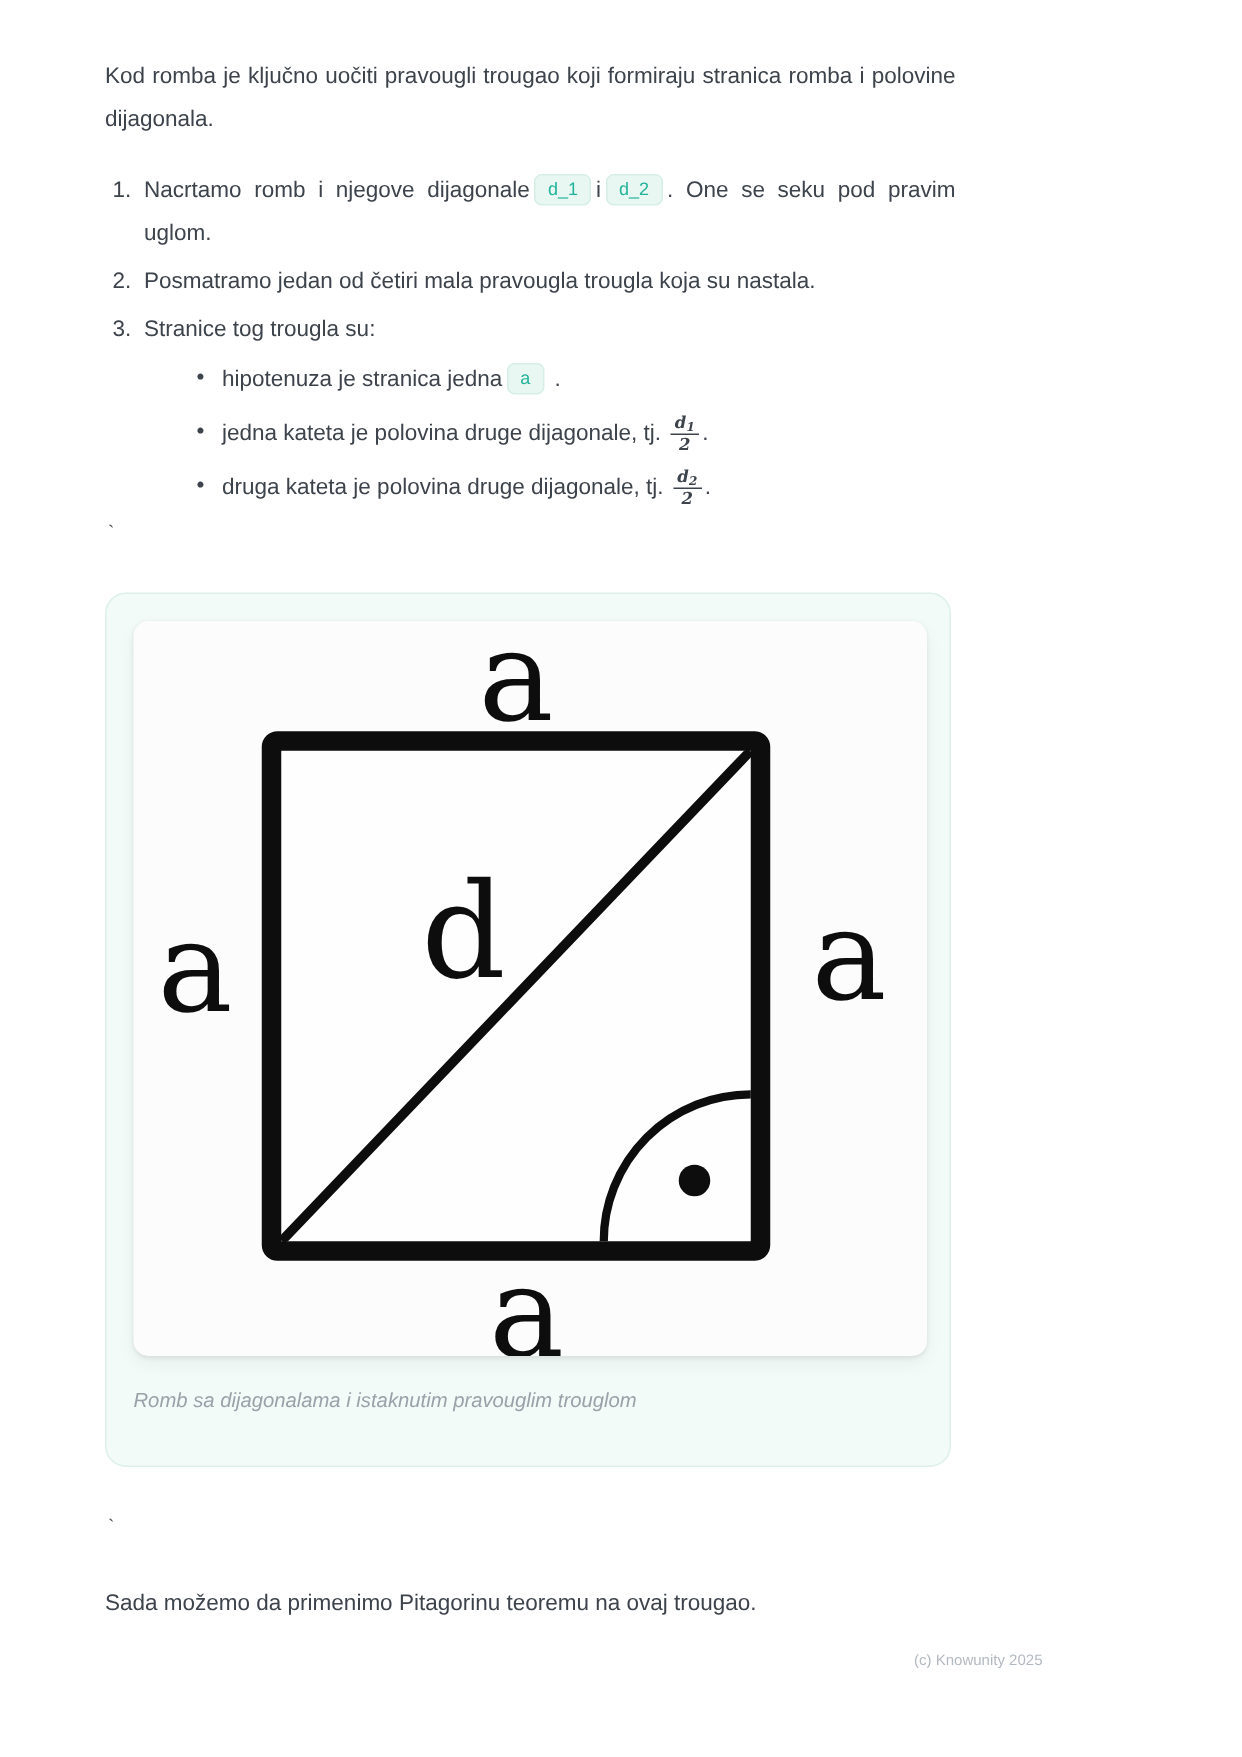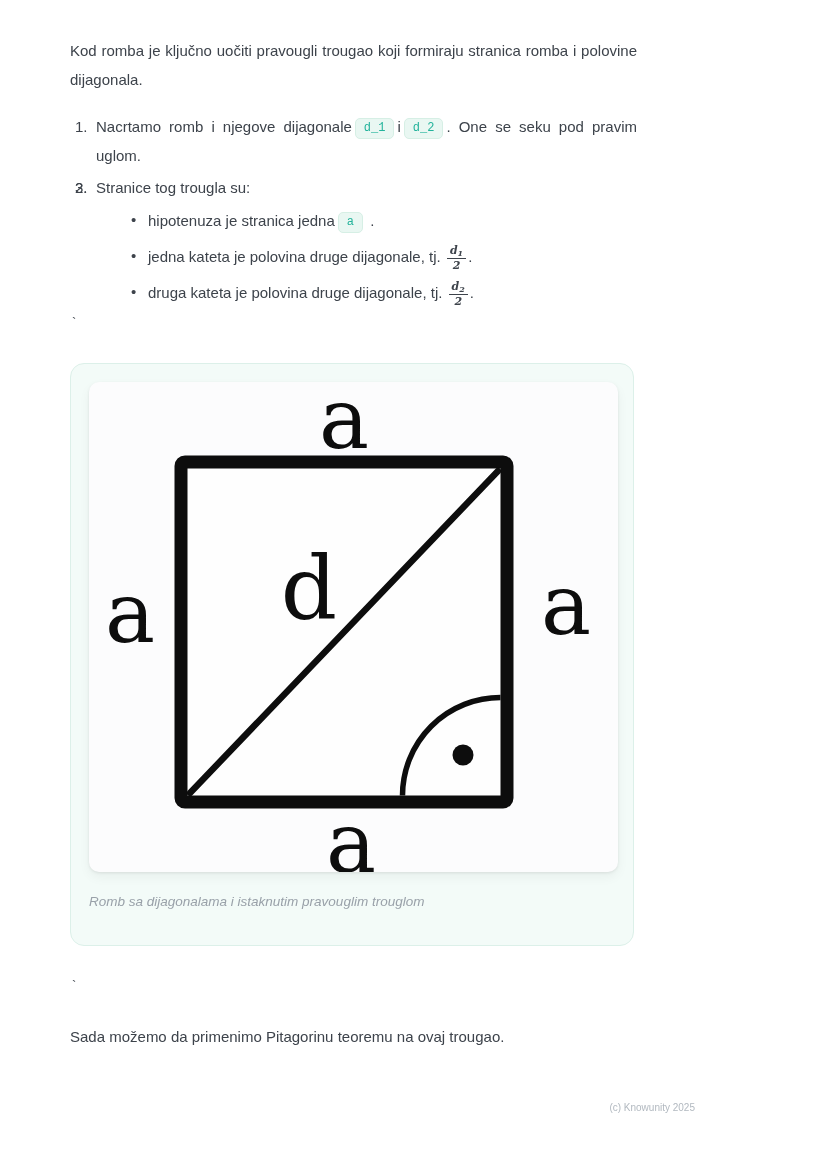--- a/index.html
+++ b/index.html
@@ -19,21 +19,21 @@
   .olist { }
   .oli { position:relative; padding-left:26px; margin-bottom:3px; font-size:15px; line-height:29px; text-align:justify; }
   .oli .num { position:absolute; left:5px; top:0; }
   .ulist { margin-left:35px; margin-top:4px; }
   .bli { position:relative; padding-left:17px; margin-bottom:7px; font-size:15px; line-height:29px; }
   .bli .marker { position:absolute; left:0; top:-1px; font-size:15px; }
   .bold { font-weight:normal; }
   .chip {
     display:inline-block; margin:0 3px; padding:1px 8px 2px 8px;
     background:#e9f7f2; border:1px solid #d6efe5; border-radius:5px;
-    color:#23b39b; font-family:Liberation Mono, monospace; font-size:12px;
+    color:#23b39b; font-family:Liberation Sans, sans-serif; font-size:12px;
     line-height:16px; vertical-align:1px;
   }
   .frac {
     display:inline-block; text-align:center; vertical-align:-7px; line-height:1;
     font-family:"DejaVu Serif", serif; font-style:italic; margin:0 2px; color:#3d434b;font-weight:bold;
   }
   .frac .fnum { display:block; font-size:11px; padding:0 3px 1px 3px; }
   .frac .fnum sub { font-size:8px; vertical-align:-2px; }
   .frac .fden { display:block; font-size:11px; border-top:1px solid #3d434b; padding-top:1px; }
   .tick { font-size:13px; line-height:16px; color:#4a5058; margin:8px 0 0 2px; height:18px; }
@@ -71,20 +71,21 @@
 
     <p class="intro">Kod romba je ključno uočiti pravougli trougao koji formiraju stranica romba i polovine dijagonala.</p>
 
     <div class="olist">
       <div class="oli">
         <span class="num">1.</span>
         <span>Nacrtamo romb i njegove dijagonale</span><span class="chip">d_1</span><span>i</span><span class="chip">d_2</span><span>. One se seku pod pravim uglom.</span>
       </div>
       <div class="oli">
         <span class="num">2.</span>
+        <span>Posmatramo jedan od četiri mala pravougla trougla koja su nastala.</span>
       </div>
       <div class="oli">
         <span class="num">3.</span>
         <span>Stranice tog trougla su:</span>
         <div class="ulist">
           <div class="bli">
             <span class="marker">•</span>
             <span class="bold">hipotenuza</span><span> je stranica jedna</span><span class="chip">a</span><span> .</span>
           </div>
           <div class="bli">

